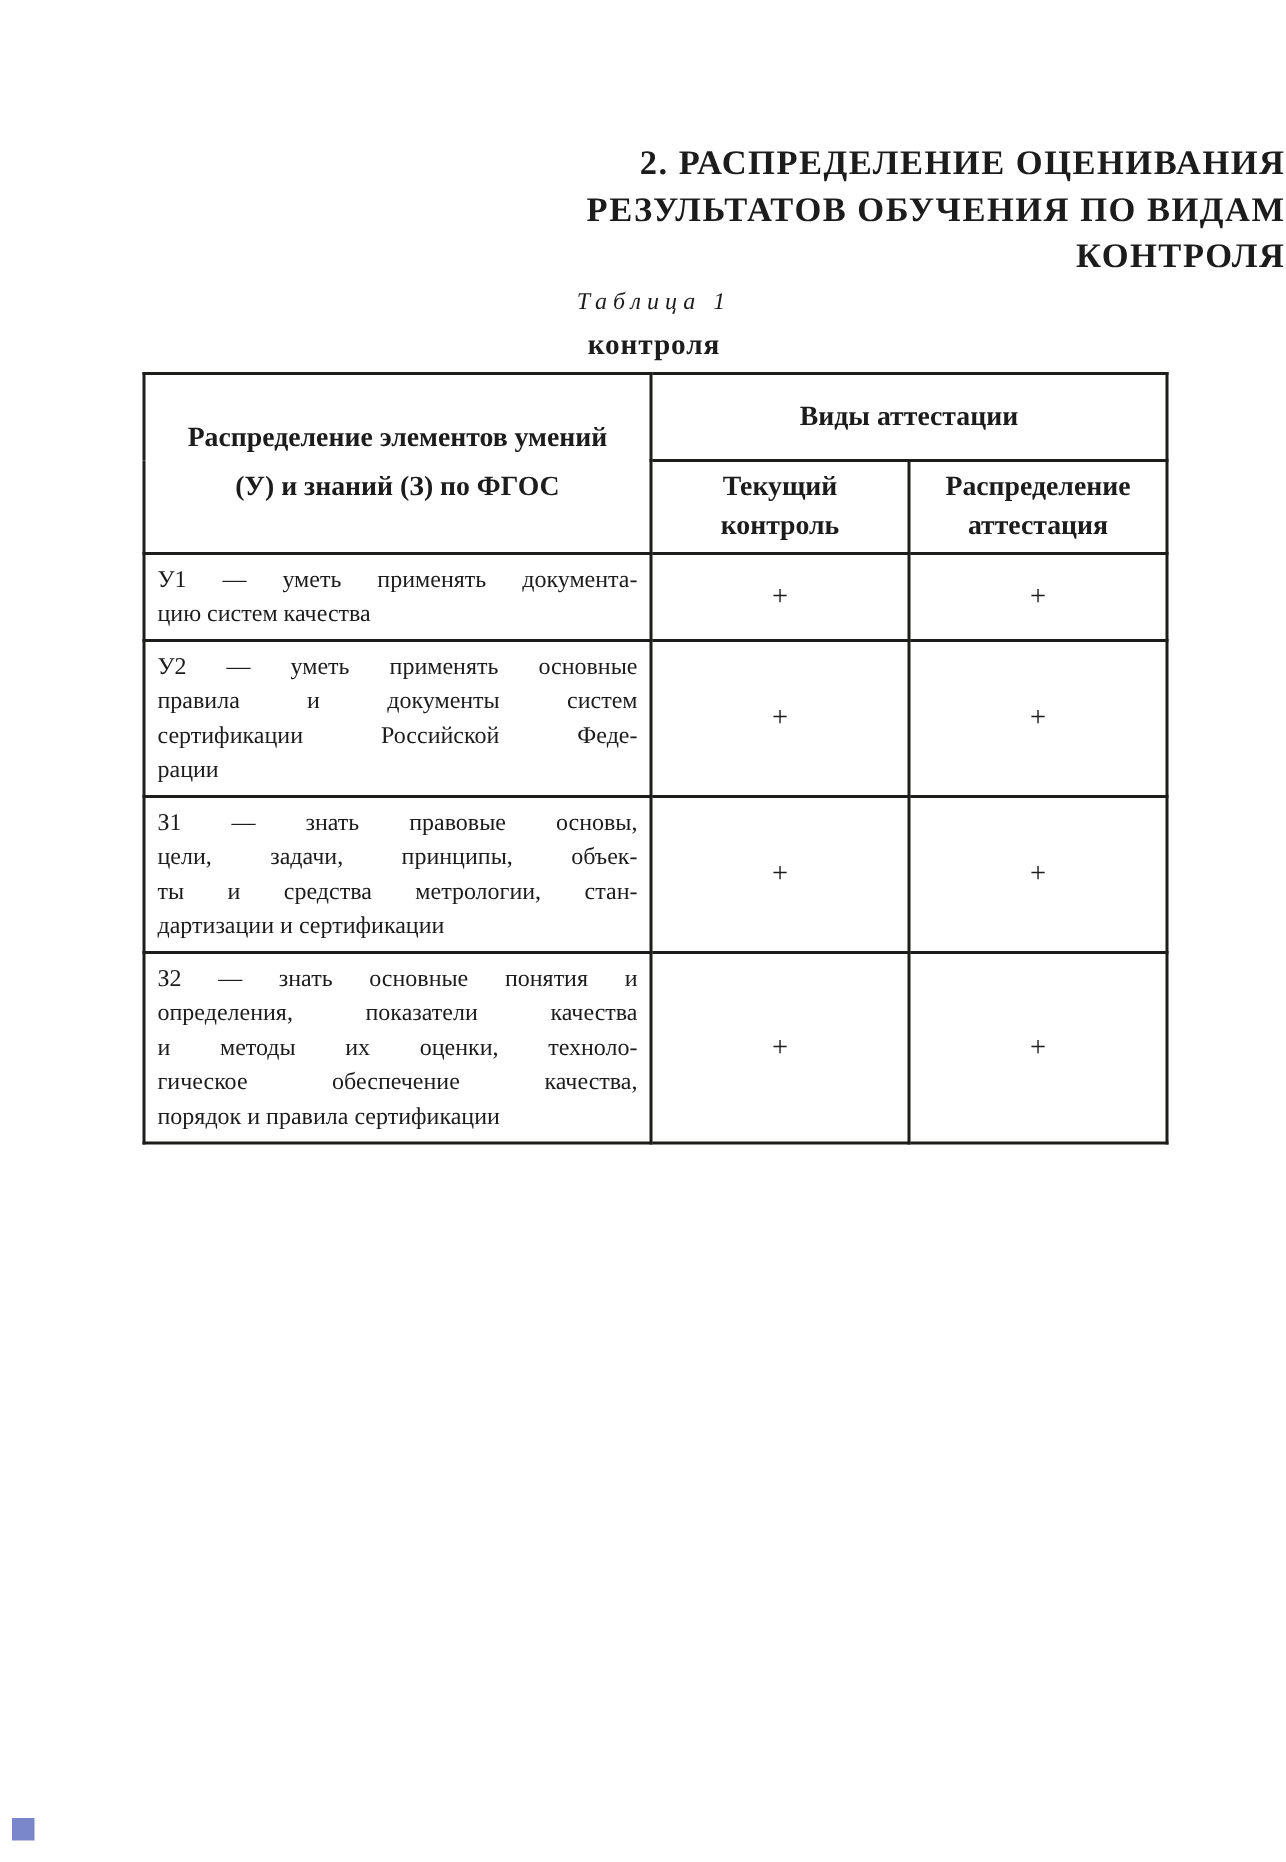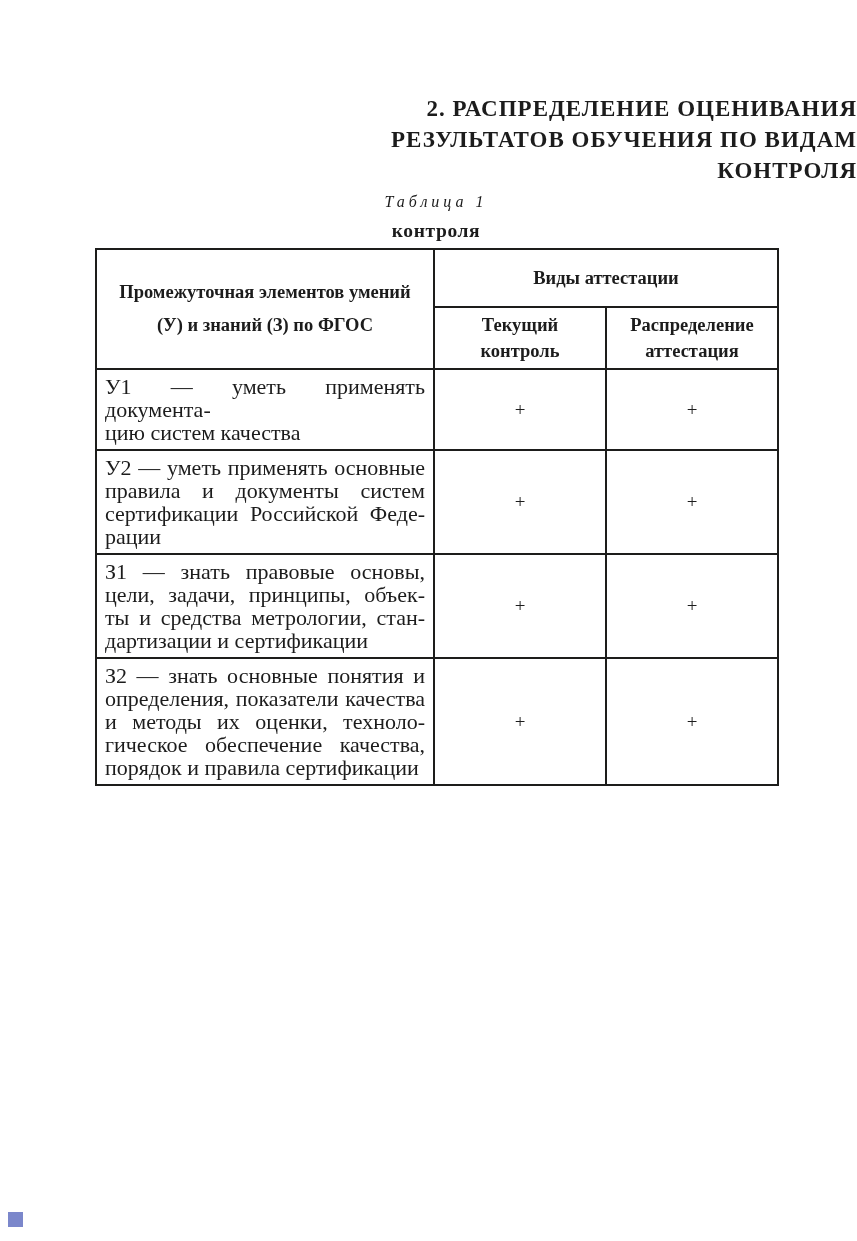--- a/index.html
+++ b/index.html
@@ -64,21 +64,21 @@
     text-align: center;
     vertical-align: middle;
     font-size: 18.5px;
     padding: 4px 6px;
   }
   th.name-col-header { line-height: 33px; }
   tr.group-row { height: 58px; }
   tr.sub-row { height: 58px; }
   th.sub-col-header { line-height: 26px; }
   td.name-cell {
-    font-size: 22px;
+    font-size: 16px;
     line-height: 23px;
     padding: 5px 8px 5px 8px;
     vertical-align: top;
   }
   td.name-cell .jline {
     text-align: justify;
     text-align-last: justify;
   }
   td.name-cell .jline.last {
     text-align-last: left;
@@ -117,21 +117,21 @@
 
     <table class="main-table">
       <colgroup>
         <col style="width:338px">
         <col style="width:172px">
         <col style="width:172px">
       </colgroup>
       <thead>
         <tr class="group-row">
           <th rowspan="2" class="name-col-header" id="name-col-header">
-              <div>Промежуточная элементов умений</div>
+              <div>Распределение элементов умений</div>
               <div>(У) и знаний (З) по ФГОС</div>
             </th>
           <th colspan="2">Виды аттестации</th>
         </tr>
         <tr class="sub-row">
           <th class="sub-col-header" id="subcol-0">
               <div>Текущий</div>
               <div>контроль</div>
             </th>
           <th class="sub-col-header" id="subcol-1">

